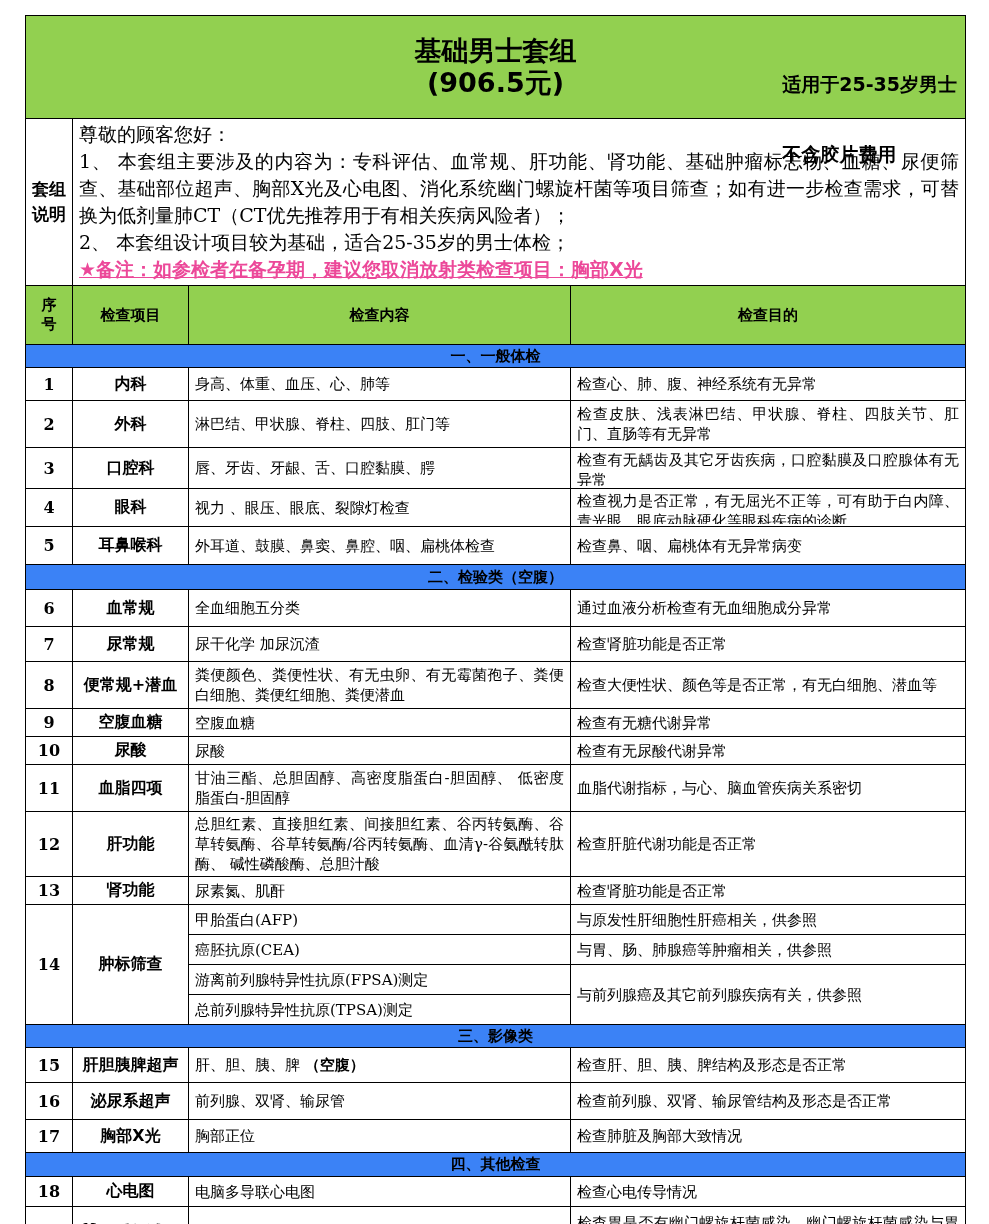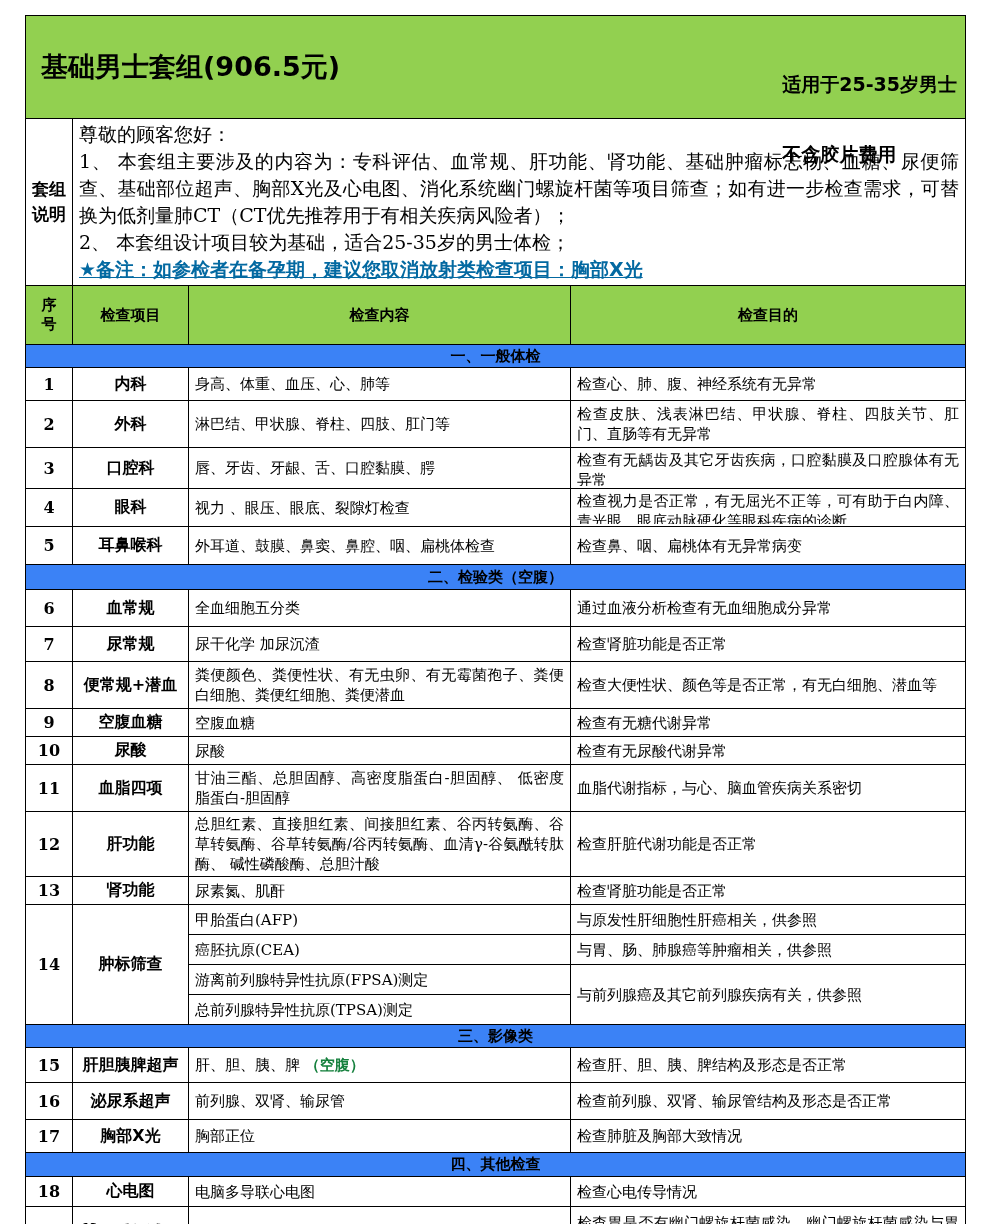--- a/index.html
+++ b/index.html
@@ -25,21 +25,21 @@
   }
   
   tr.banner-row{height:103px;}
   td.banner{
     background:#92D050;
     position:relative;
     padding:0;
   }
   .banner-center{
     position:absolute;left:0;top:0;width:100%;height:100%;
-    display:flex;flex-direction:row;justify-content:flex-start;
+    display:flex;flex-direction:column;justify-content:center;
     align-items:center;padding:8px 15px;box-sizing:border-box;
   }
   .banner-title{
     font-family:"DejaVu Sans","Liberation Sans",sans-serif;
     font-weight:bold;font-size:27px;line-height:1.2;
   }
   .banner-right{
     position:absolute;right:8px;top:0;height:100%;
     display:flex;flex-direction:column;justify-content:space-around;
     align-items:flex-start;padding:12px 0;box-sizing:border-box;
@@ -56,21 +56,21 @@
     word-break:break-all;line-height:1.5;padding:2px 5px;
   }
   td.desc-body{
     vertical-align:top;padding:3px 8px;
   }
   td.desc-body p{
     margin:0;font-size:19px;line-height:27px;
     text-align:justify;
   }
   p.desc-note{
-    color:#0369a1;font-weight:bold;
+    color:#ec4899;font-weight:bold;
     text-decoration:underline;
     font-family:"DejaVu Sans","Liberation Sans",sans-serif;
   }
   
   tr.head-row{height:28px;}
   tr.head-row th{
     background:#92D050;
     font-family:"DejaVu Sans","Liberation Sans",sans-serif;
     font-weight:bold;font-size:15px;text-align:center;padding:10px;
   }
@@ -87,21 +87,21 @@
   td.proj{
     text-align:center;font-weight:bold;font-size:16px;
     font-family:"DejaVu Sans","Liberation Sans",sans-serif;
     padding:2px 2px;
   }
   td.cont,td.goal{
     font-size:15px;line-height:20px;text-align:justify;
     font-family:"DejaVu Serif","Liberation Serif",serif;
   }
   .clip{overflow:hidden;}
-  .red{color:#15803d;font-weight:bold;}
+  .red{color:#000000;font-weight:bold;}
   sup.iso{font-size:11px;}
 </style>
 </head>
 <body>
 
 <div class="sheet">
   <table class="doc">
     <colgroup>
       <col style="width:47px">
         <col style="width:116px">

